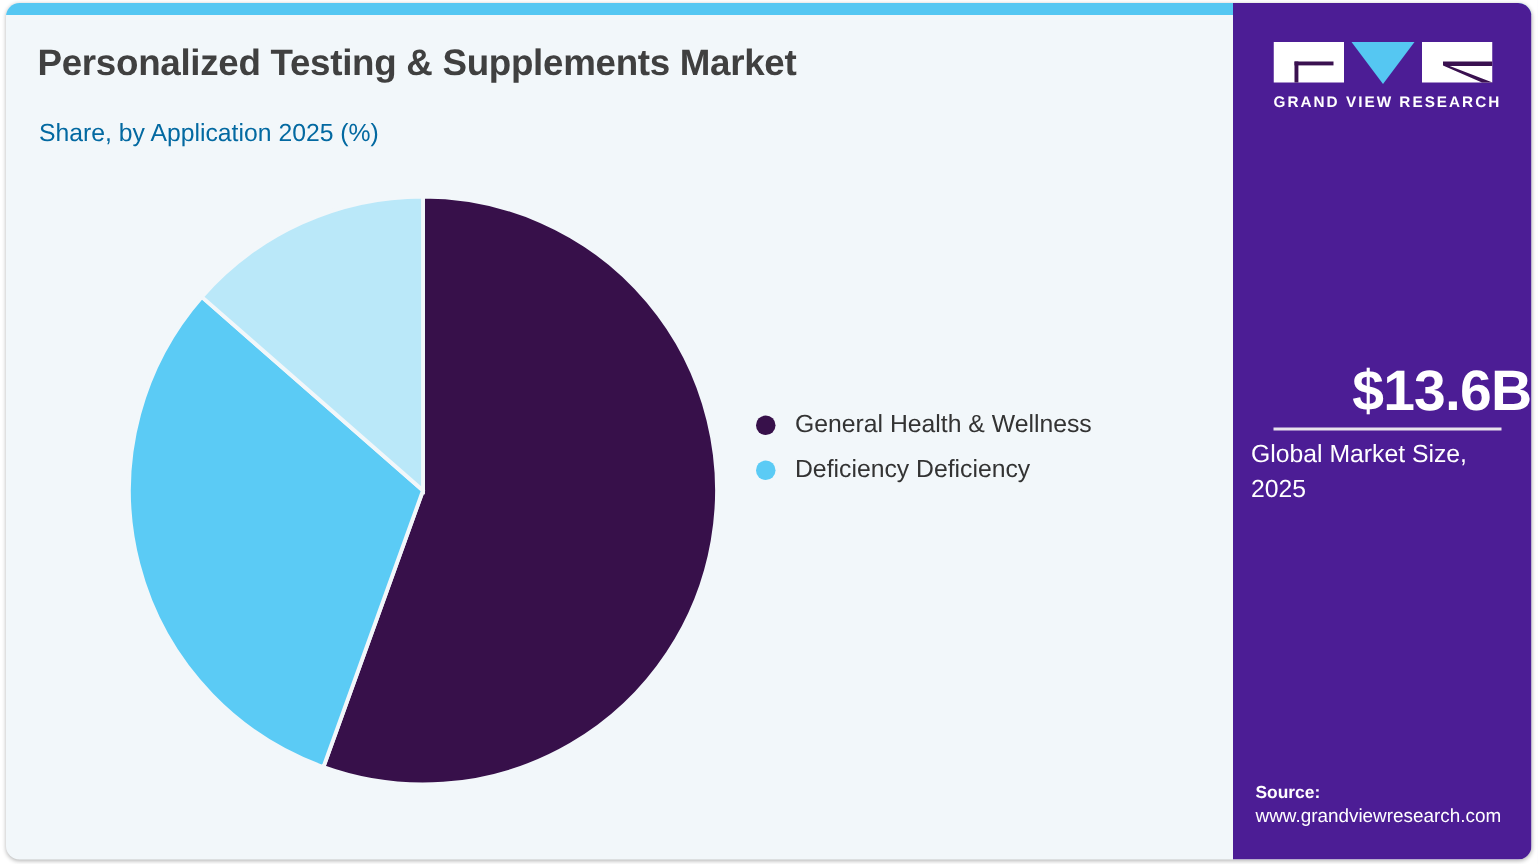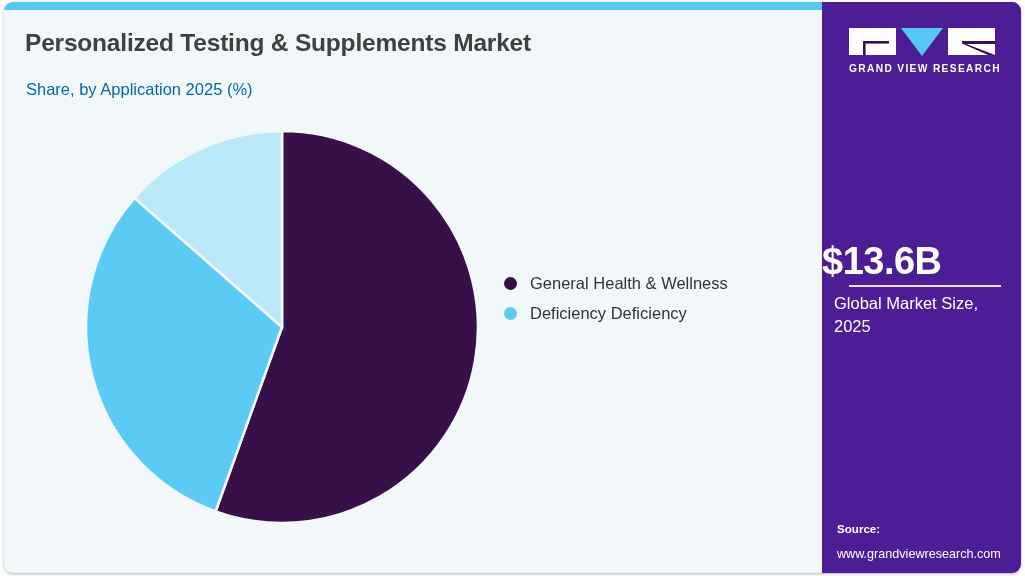--- a/index.html
+++ b/index.html
@@ -114,21 +114,21 @@
     font-size: 10.2px;
     font-weight: bold;
     letter-spacing: 1.35px;
     white-space: nowrap;
   }
   .stat-value {
     position: absolute;
     left: 0;
     top: 238px;
     width: 199px;
-    text-align: left;
+    text-align: right;
     color: #ffffff;
     font-size: 38px;
     font-weight: bold;
     letter-spacing: -0.5px;
   }
   .stat-divider {
     position: absolute;
     left: 27px;
     top: 283px;
     width: 152px;
@@ -148,21 +148,21 @@
   .source-block {
     position: absolute;
     left: 15px;
     top: 520px;
     width: 184px;
   }
   .source-label {
     color: #ffffff;
     font-size: 11.6px;
     font-weight: bold;
-    margin-bottom: 12px;
+    margin-bottom: 2px;
   }
   .source-url {
     color: #ffffff;
     font-size: 12.6px;
     white-space: nowrap;
   }
 </style>
 </head>
 <body>
 

